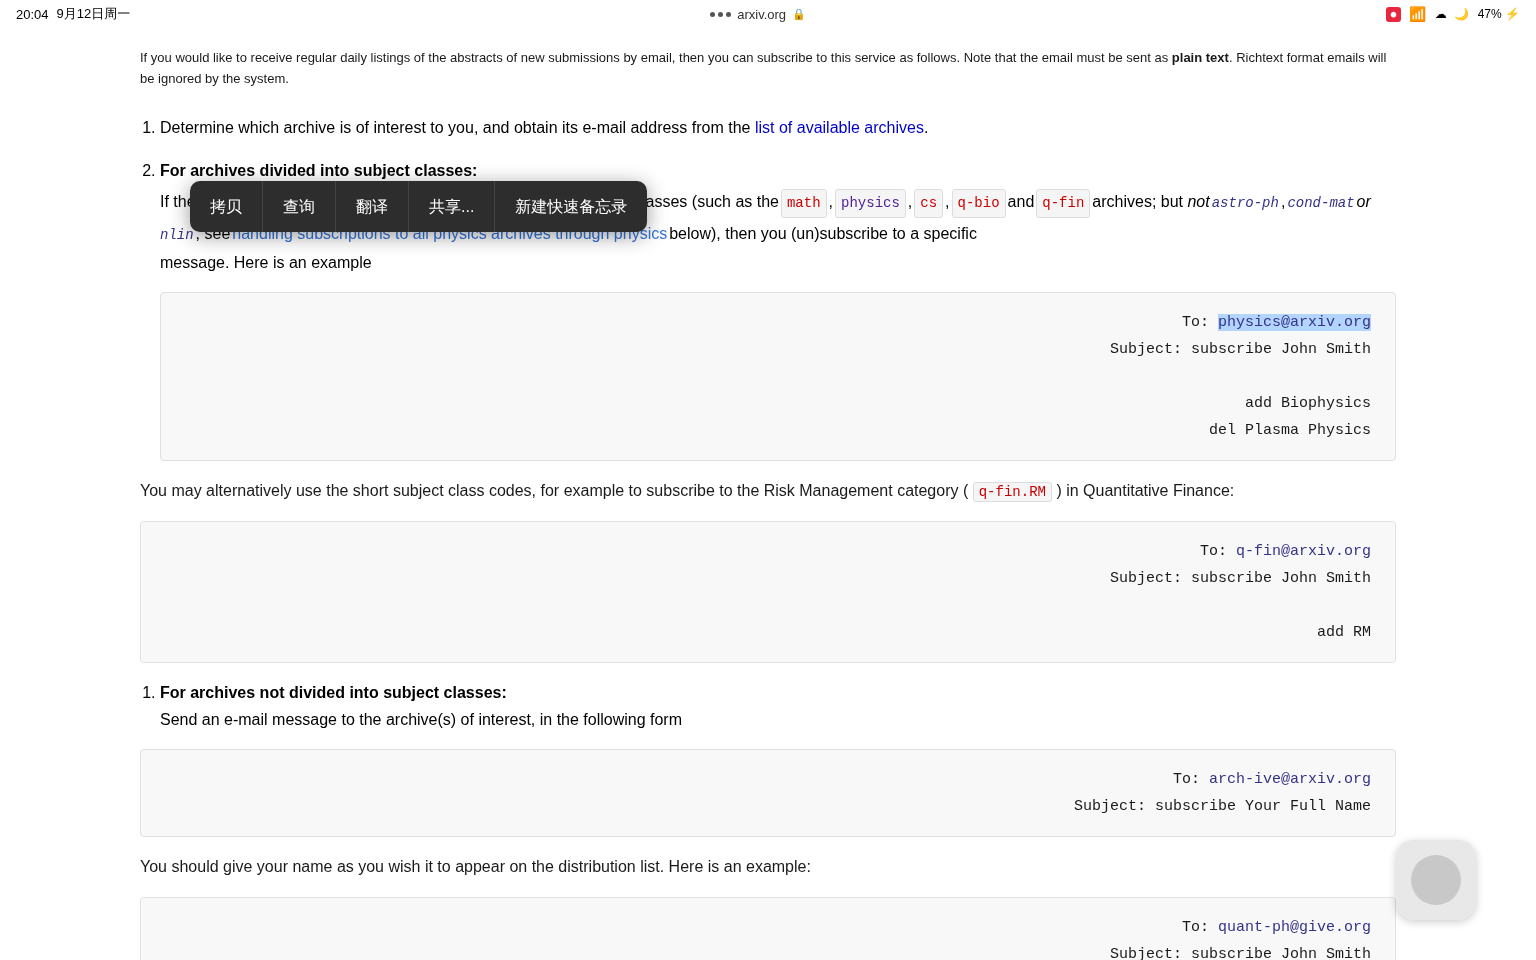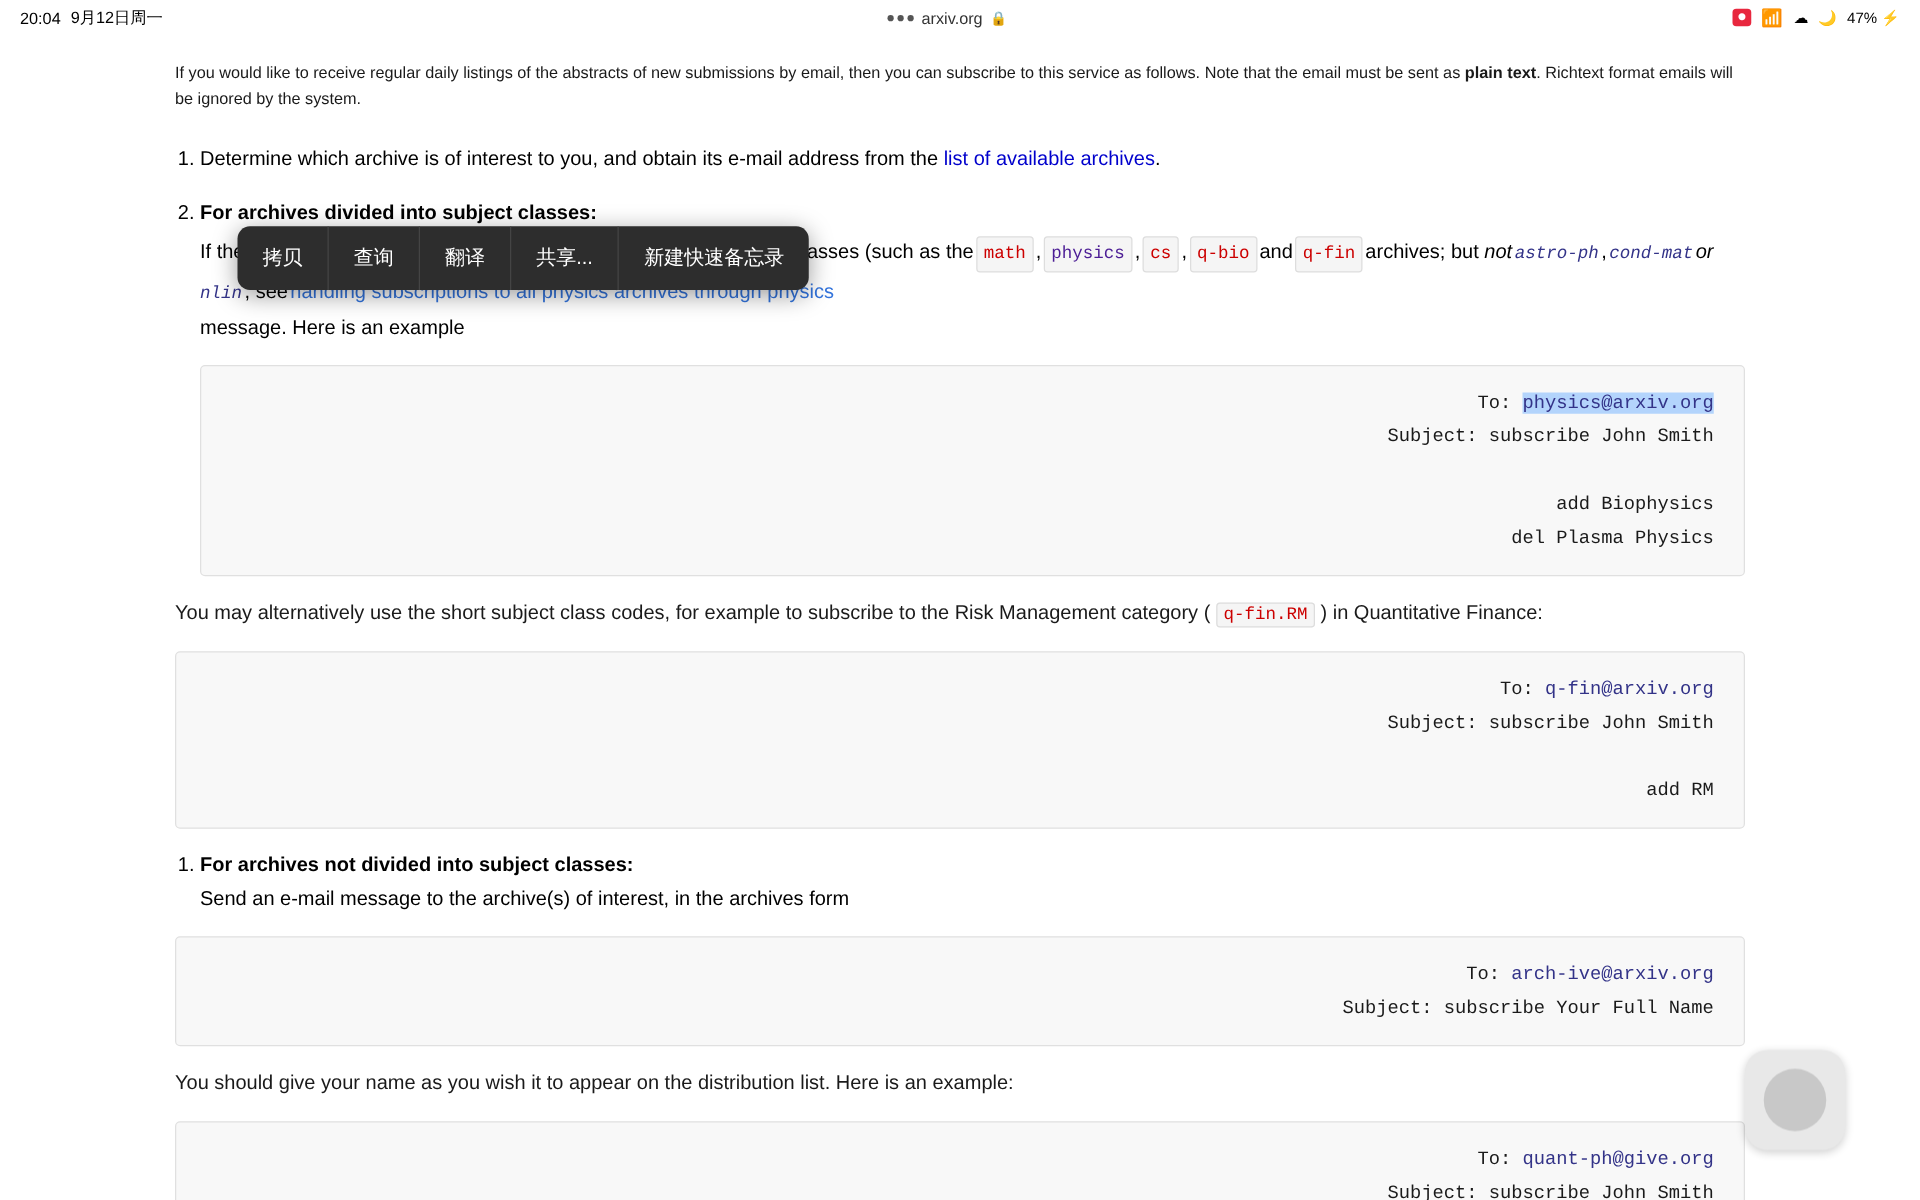--- a/index.html
+++ b/index.html
@@ -268,20 +268,21 @@
           <span>and</span>
           <span class="code-tag q-fin">q-fin</span>
           <span>archives; but <em>not</em></span>
           <span class="italic-code">astro-ph</span>
           <span>,</span>
           <span class="italic-code">cond-mat</span>
           <span><em>or</em></span>
           <span class="italic-code">nlin</span>
           <span>, see</span>
           <a href="#" class="link-blue">handling subscriptions to all physics archives through physics</a>
+          <span>below), then you (un)subscribe to a specific</span>
         </div>
         <div>
           <span>message. Here is an example</span>
         </div>
 
         <div class="selection-dot"></div>
         <div class="selection-dot-right"></div>
       </div>
 
       
@@ -306,21 +307,21 @@
     <div>To: <span class="email-link">q-fin@arxiv.org</span></div>
     <div>Subject: subscribe John Smith</div>
     <div>&nbsp;</div>
     <div>add RM</div>
   </div>
 
   <ol class="main-list">
     <li>
       <strong>For archives not divided into subject classes:</strong>
       <div>
-        Send an e-mail message to the archive(s) of interest, in the archives form
+        Send an e-mail message to the archive(s) of interest, in the following form
       </div>
     </li>
   </ol>
 
   <div class="code-block">
     <div>To: <span class="email-link">arch-ive@arxiv.org</span></div>
     <div>Subject: subscribe Your Full Name</div>
   </div>
 
   <p class="sub-para">

